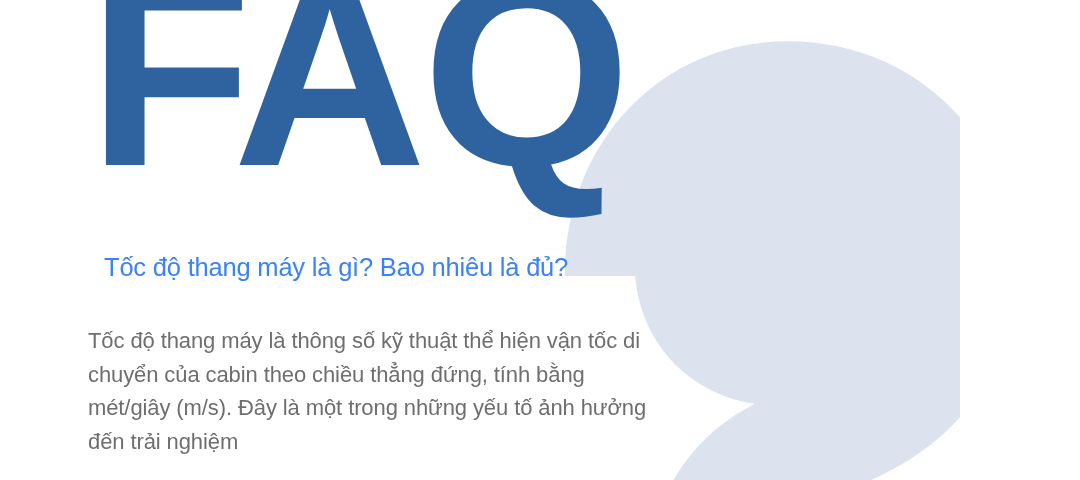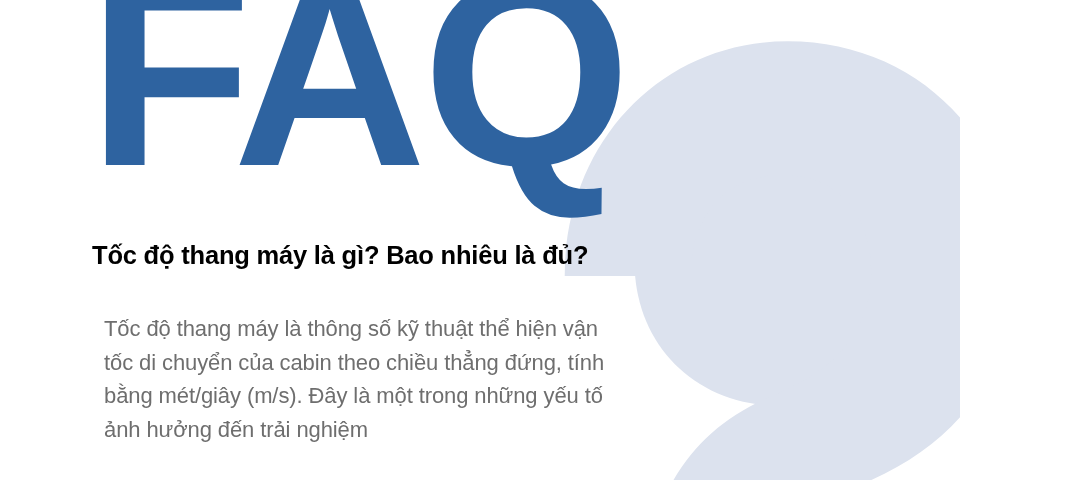--- a/index.html
+++ b/index.html
@@ -55,30 +55,30 @@
 
   
   .qa-block {
     position: absolute;
     left: 88px;
     top: 234px;
     width: 560px;
     z-index: 2;
   }
   .qa-heading {
-    margin: 4px;
+    margin: 16px;
     font-family: "Liberation Sans", sans-serif;
-    font-weight: bold;
+    font-weight: normal;
     font-size: 25.5px;
     line-height: 35px;
     letter-spacing: -0.2px;
-    color: #000000;
+    color: #3b82f6;
   }
   .qa-body {
-    margin: 16px;
+    margin: 0;
     padding-top: 23px;
     font-family: "Liberation Sans", sans-serif;
     font-weight: normal;
     font-size: 22px;
     line-height: 33.5px;
     letter-spacing: -0.1px;
     color: #6e6e6e;
   }
 </style>
 </head>

